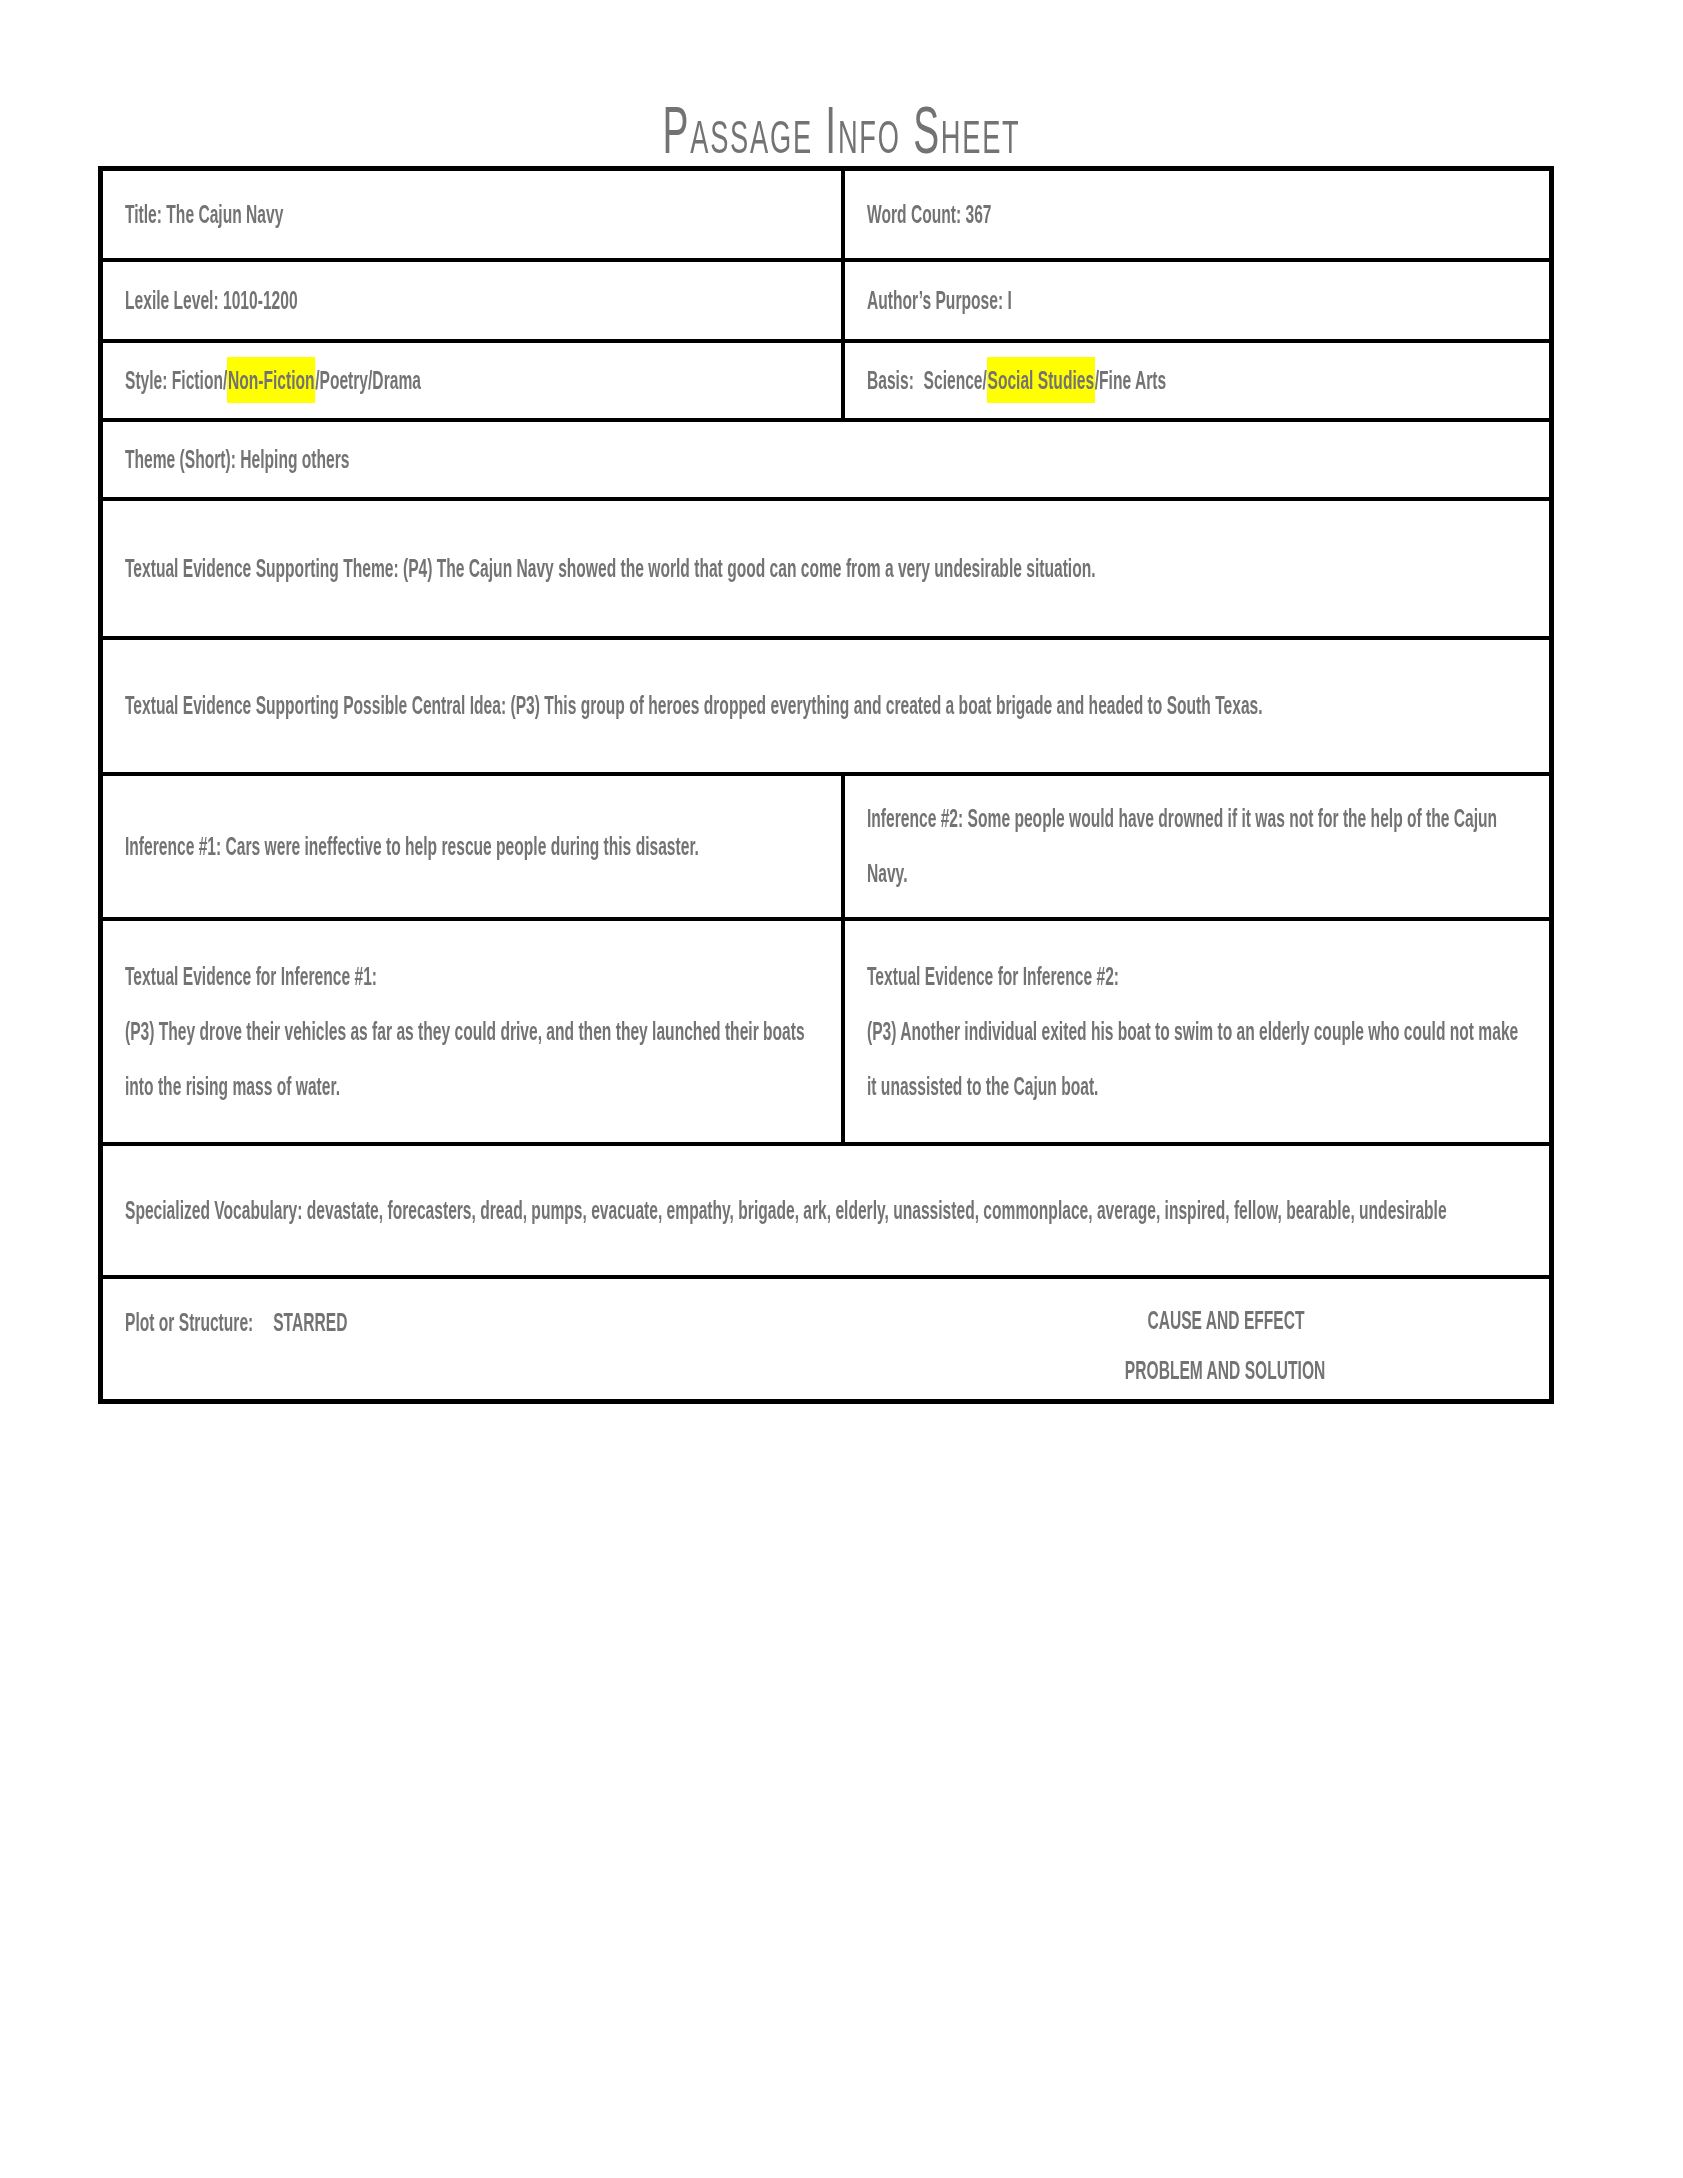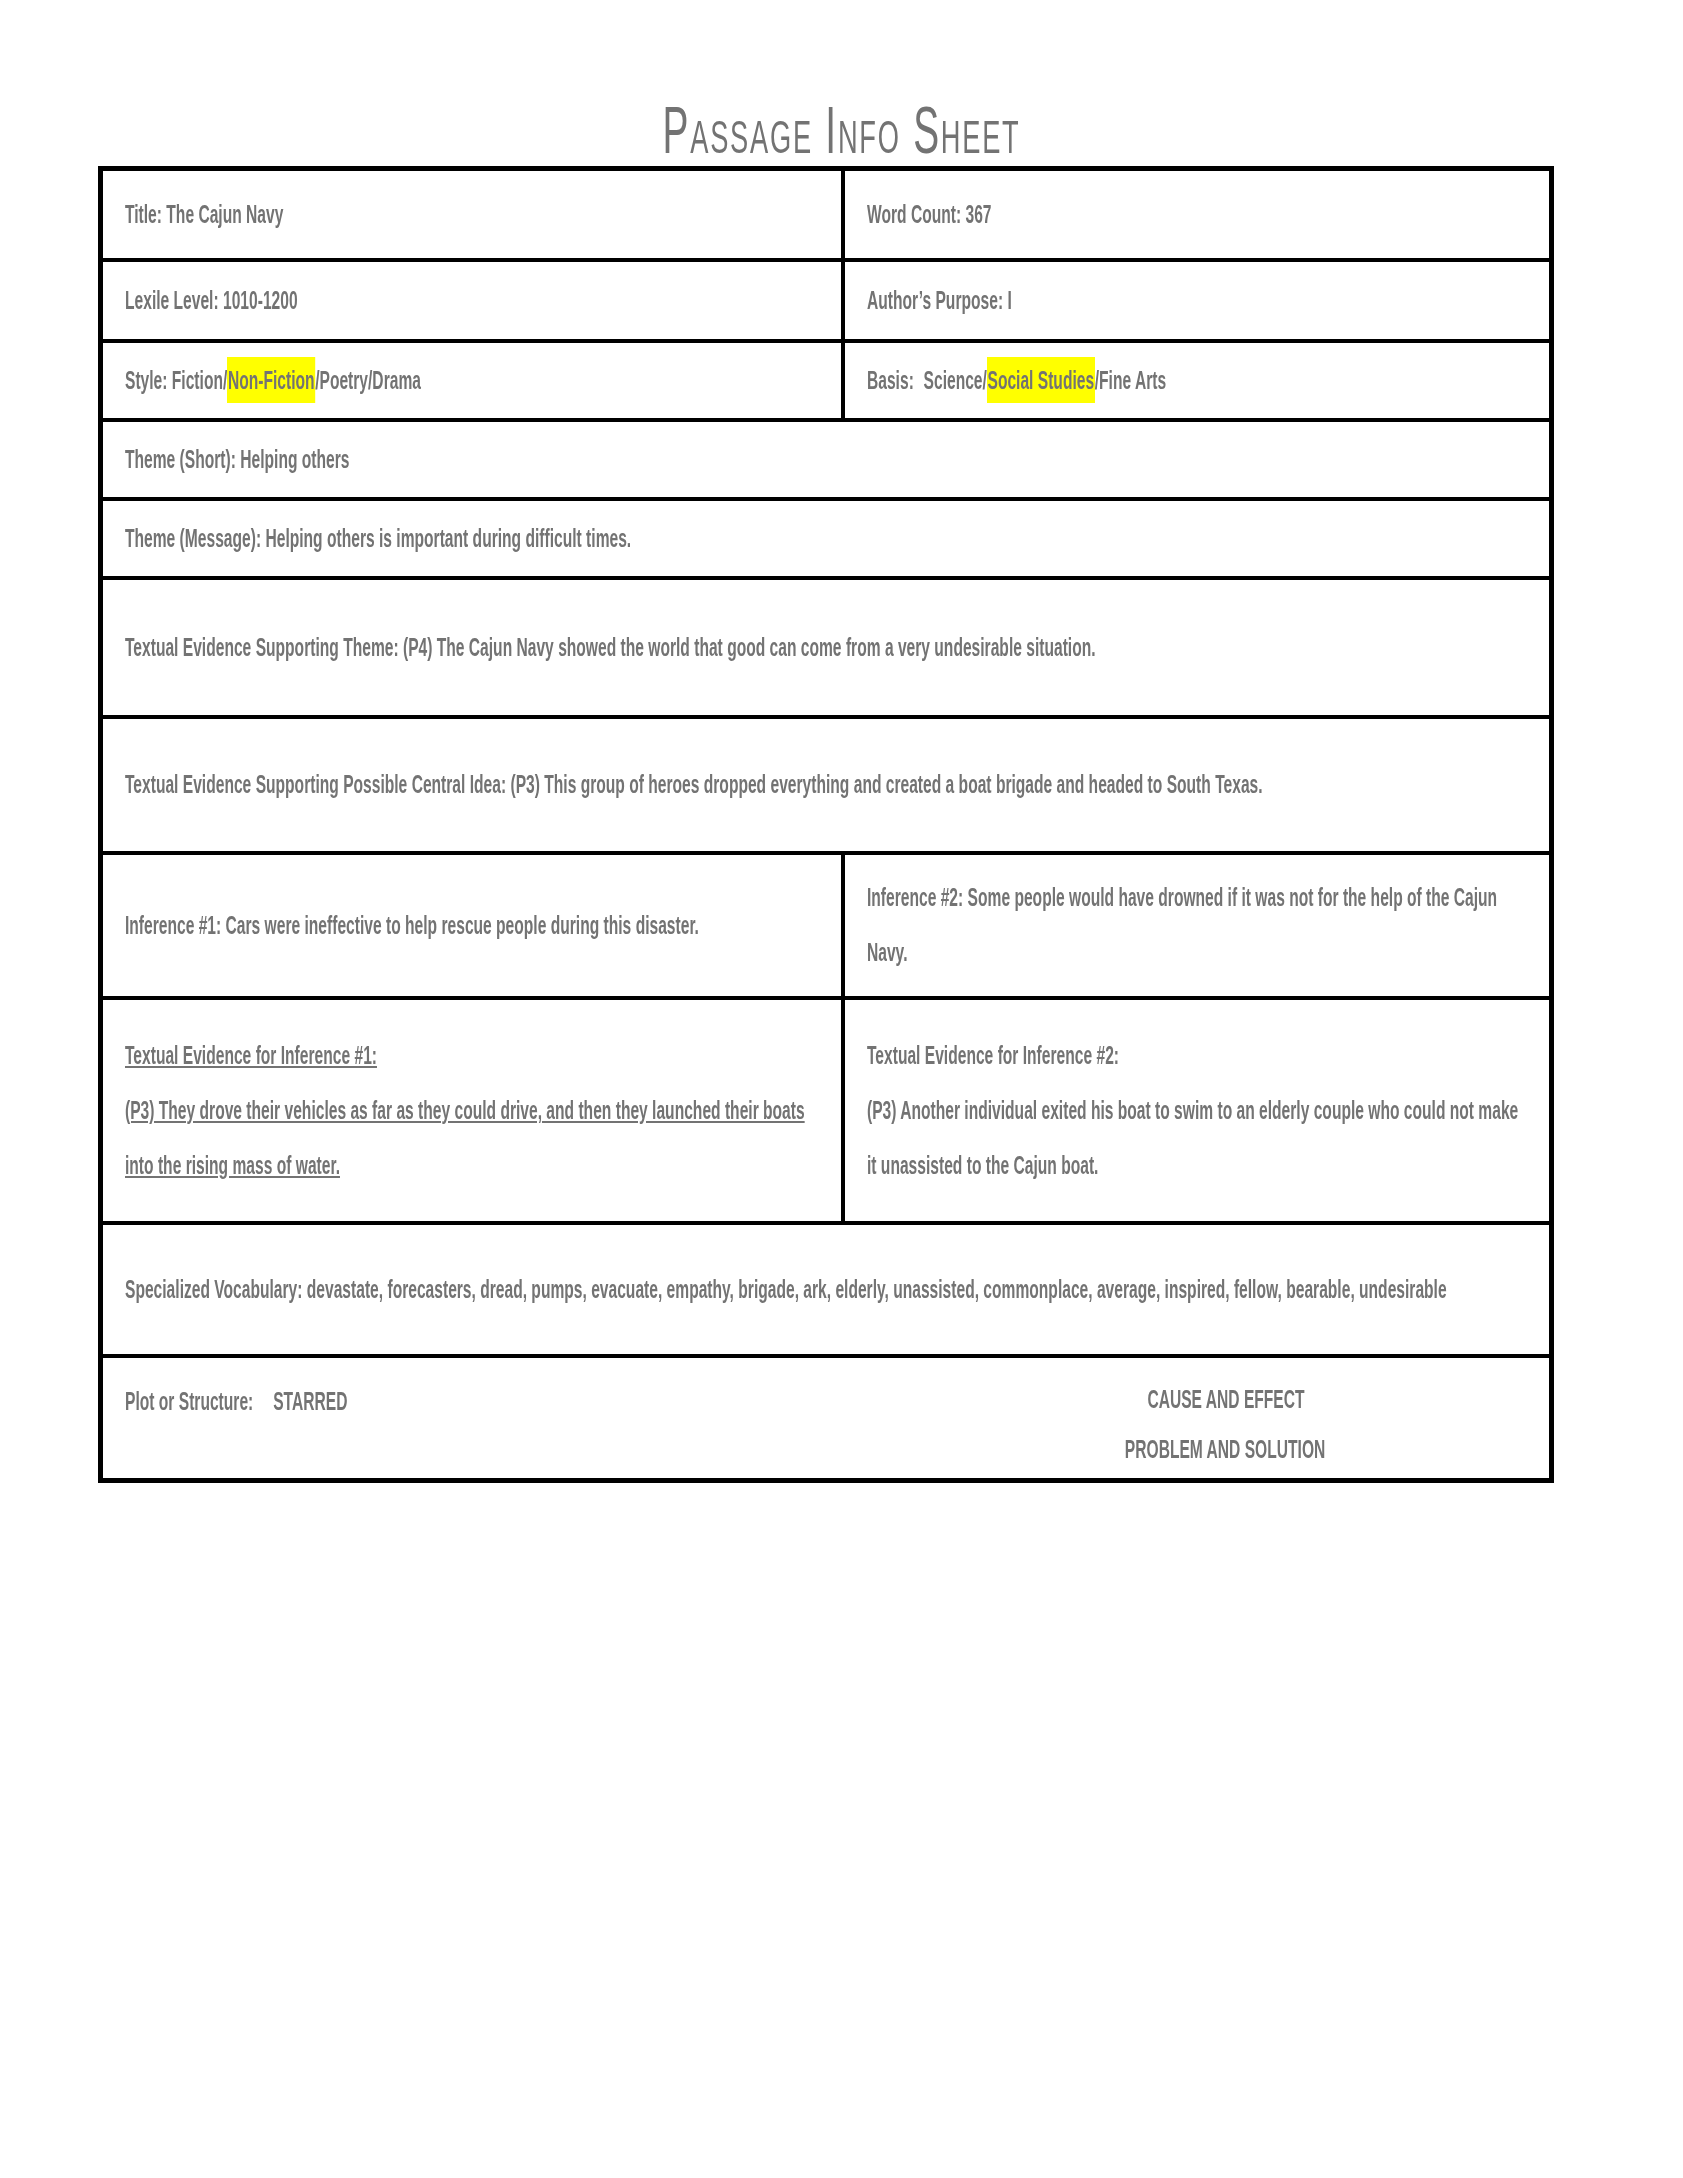--- a/index.html
+++ b/index.html
@@ -145,28 +145,20 @@
 
     <tr style="height:79px;">
       <td colspan="2">
         <span class="cnd-inline">
           <span>Theme (Short):</span>
           <span>Helping others</span>
         </span>
       </td>
     </tr>
 
-    <tr style="height:77px;">
-      <td colspan="2">
-        <span class="cnd-inline">
-          <span>Theme (Message):</span>
-          <span>Helping others is important during difficult times.</span>
-        </span>
-      </td>
-    </tr>
 
     <tr style="height:139px;">
       <td colspan="2">
         <div class="cnd">
           <span>Textual Evidence Supporting Theme:</span>
           <span>(P4) The Cajun Navy showed the world that good can come from a very undesirable situation.</span>
         </div>
       </td>
     </tr>
 
@@ -189,21 +181,21 @@
       </td>
       <td>
         <div class="cnd">
           <span>Inference #2:</span>
           <span>Some people would have drowned if it was not for the help of the Cajun Navy.</span>
         </div>
       </td>
     </tr>
 
     <tr style="height:225px;">
-      <td style="padding-top:6px;padding-bottom:6px;text-decoration:underline;">
+      <td style="padding-top:6px;padding-bottom:6px;">
         <div class="cnd">
           <div>Textual Evidence for Inference #1:</div>
           <div>(P3) They drove their vehicles as far as they could drive, and then they launched their boats into the rising mass of water.</div>
         </div>
       </td>
       <td style="padding-top:6px;padding-bottom:6px;">
         <div class="cnd">
           <div>Textual Evidence for Inference #2:</div>
           <div>(P3) Another individual exited his boat to swim to an elderly couple who could not make it unassisted to the Cajun boat.</div>
         </div>

